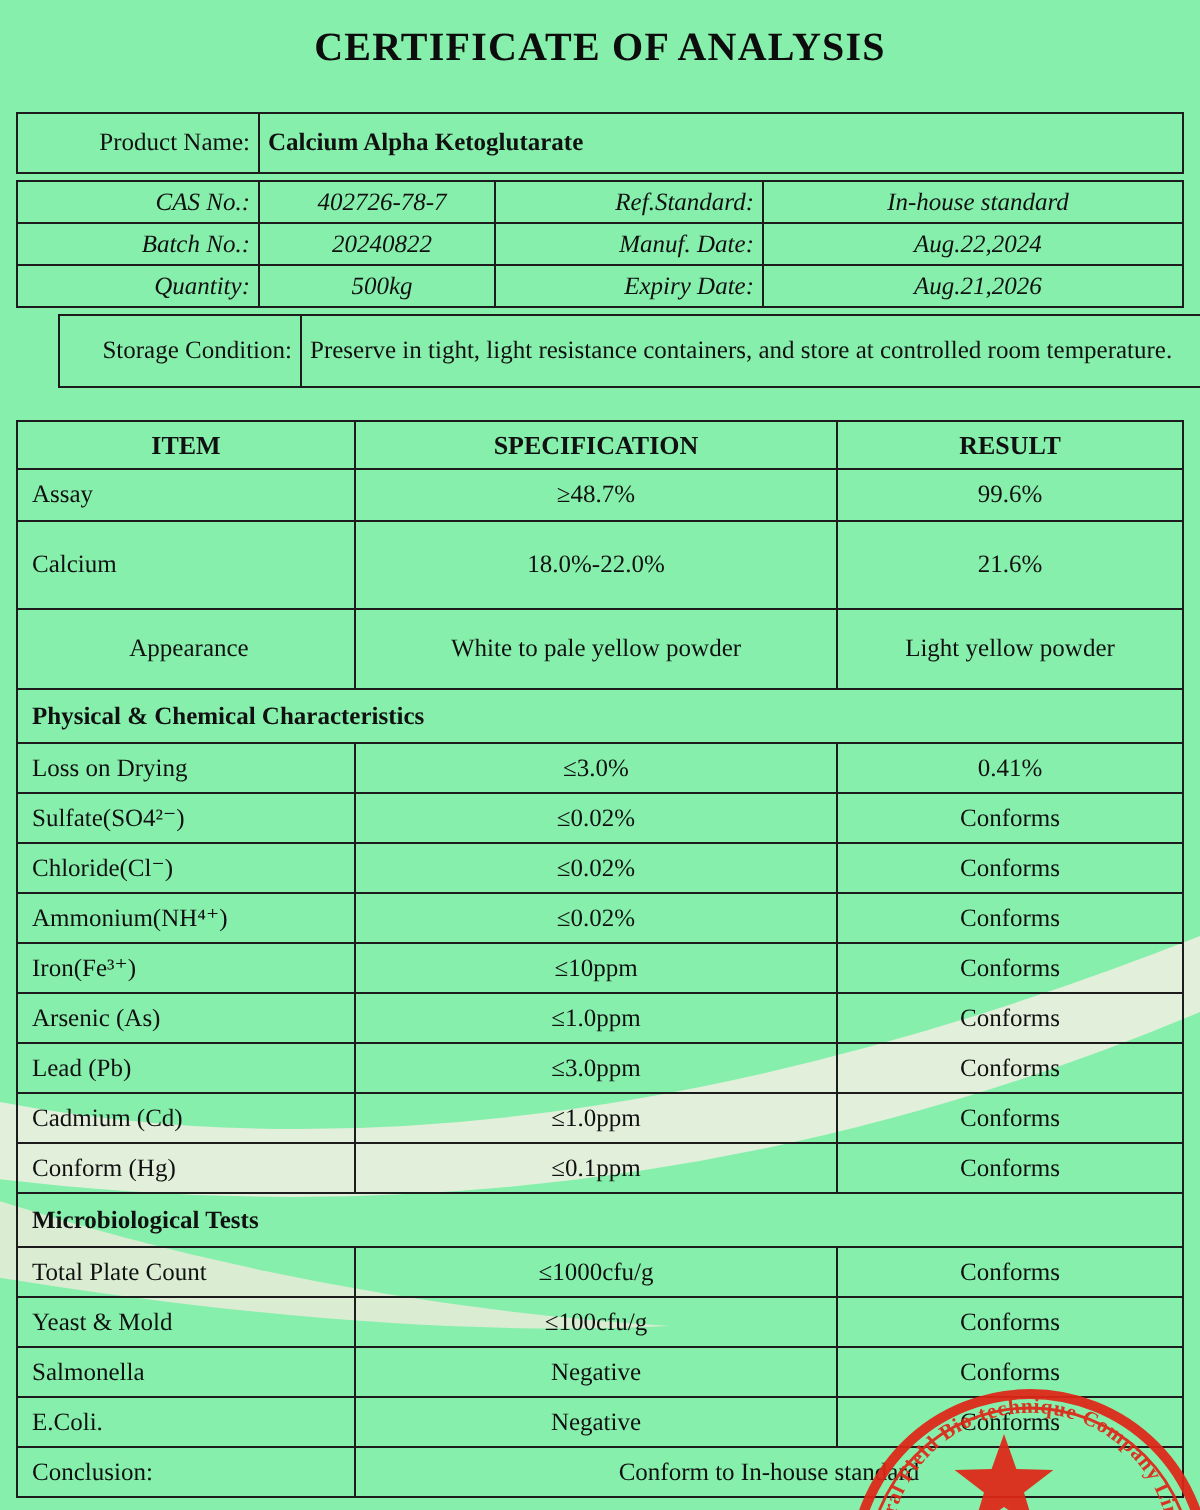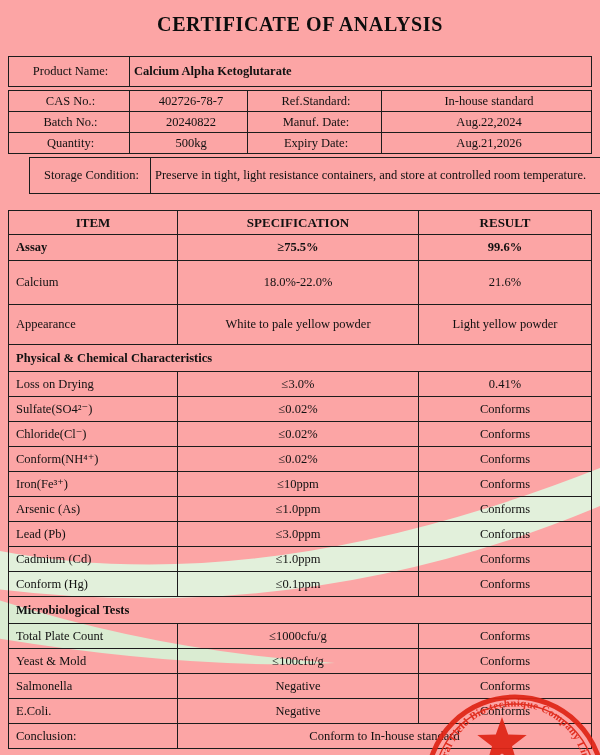--- a/index.html
+++ b/index.html
@@ -1,20 +1,20 @@
 <!DOCTYPE html>
 <html><head>
 <meta charset="utf-8">
 <style>
   html,body{margin:0;padding:0;}
   body{background:#ffffff;}
   .page{
     position:relative;
     width:600px;height:755px;
-    background:#fca5a5;
+    background:#86efac;
     overflow:hidden;
     font-family:"Liberation Serif","DejaVu Serif",serif;
     color:#111111;
   }
   .watermark{position:absolute;left:0;top:0;z-index:0;}
   .content{position:relative;z-index:1;}
   .stamp{position:absolute;left:405px;top:685px;z-index:2;opacity:.93;}
 
   h1.title{
     margin:0;padding-top:13px;
@@ -24,35 +24,35 @@
     color:#0d0d0d;
   }
 
   table{border-collapse:collapse;table-layout:fixed;width:583px;margin-left:8px;background:transparent;}
   td{border:1px solid #1c1c1c;font-size:12.5px;padding:1px 4px;background:transparent;overflow:hidden;}
 
   
   .t-product{margin-top:20px;}
   .t-product td{height:27px;}
   .t-info{margin-top:3px;}
-  .t-info td{height:18px;}
+  .t-info td{height:18px;font-style:italic;}
   .t-storage{margin-top:3px;margin-left:29px;}
   .t-storage td{height:33px;}
-  td.lbl{padding-left:7px;text-align:center;}
+  td.lbl{padding-left:7px;text-align:right;}
   td.val{padding-left:9px;text-align:center;}
   td.center{text-align:left;}
   td.bold{font-weight:bold;}
 
   
   .t-main{margin-top:16px;}
   .t-main td{height:22px;}
   .t-main tr.hdr td{height:21px;font-weight:bold;text-align:center;font-size:13px;}
-  .t-main tr.r-tall1 td{height:23px;font-weight:bold;}
+  .t-main tr.r-tall1 td{height:23px;}
   .t-main tr.r-tall2 td{height:41px;}
-  .t-main tr.r-tall3 td{height:37px;}
+  .t-main tr.r-tall3 td{height:37px;text-align:center;}
   .t-main tr.r-sec td{height:24px;font-weight:bold;padding-left:7px;margin-left:21px;}
   .t-main td.item{padding-left:7px;}
   .t-main td.spec,.t-main td.result{text-align:center;}
 </style>
 </head>
 <body>
 
 <div class="page">
 
   <svg class="watermark" width="600" height="755" viewBox="0 0 600 755">
@@ -125,21 +125,21 @@
           <col style="width:173px">
         </colgroup>
       <tbody>
           <tr class="hdr">
         <td>ITEM</td>
         <td>SPECIFICATION</td>
         <td>RESULT</td>
       </tr>
       <tr class="r-tall1">
         <td class="item">Assay</td>
-        <td class="spec">≥75.5%</td>
+        <td class="spec">≥48.7%</td>
         <td class="result">99.6%</td>
       </tr>
       <tr class="r-tall2">
         <td class="item">Calcium</td>
         <td class="spec">18.0%-22.0%</td>
         <td class="result">21.6%</td>
       </tr>
       <tr class="r-tall3">
         <td class="item">Appearance</td>
         <td class="spec">White to pale yellow powder</td>
@@ -157,21 +157,21 @@
         <td class="item">Sulfate(SO4²⁻)</td>
         <td class="spec">≤0.02%</td>
         <td class="result">Conforms</td>
       </tr>
       <tr>
         <td class="item">Chloride(Cl⁻)</td>
         <td class="spec">≤0.02%</td>
         <td class="result">Conforms</td>
       </tr>
       <tr>
-        <td class="item">Conform(NH⁴⁺)</td>
+        <td class="item">Ammonium(NH⁴⁺)</td>
         <td class="spec">≤0.02%</td>
         <td class="result">Conforms</td>
       </tr>
       <tr>
         <td class="item">Iron(Fe³⁺)</td>
         <td class="spec">≤10ppm</td>
         <td class="result">Conforms</td>
       </tr>
       <tr>
         <td class="item">Arsenic (As)</td>

